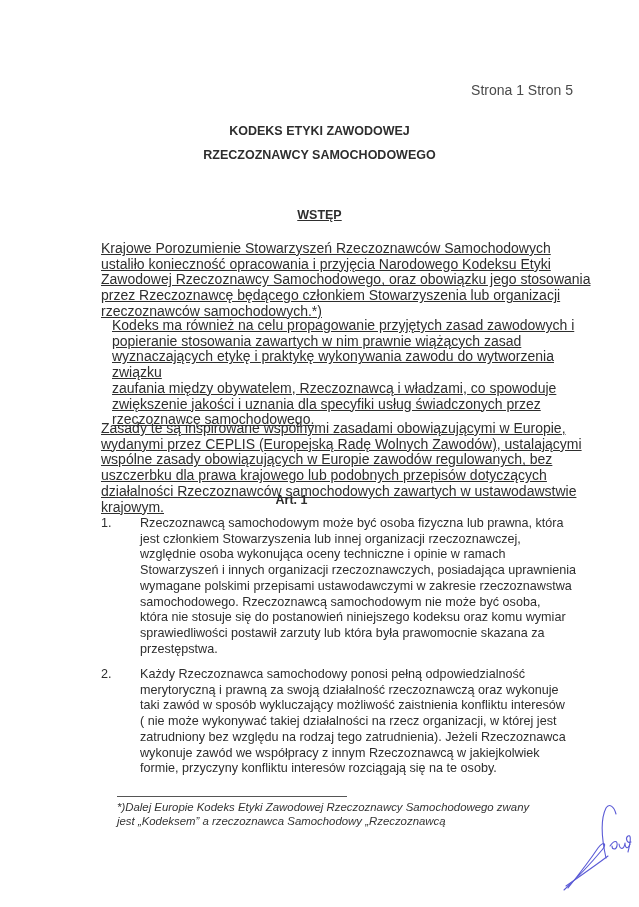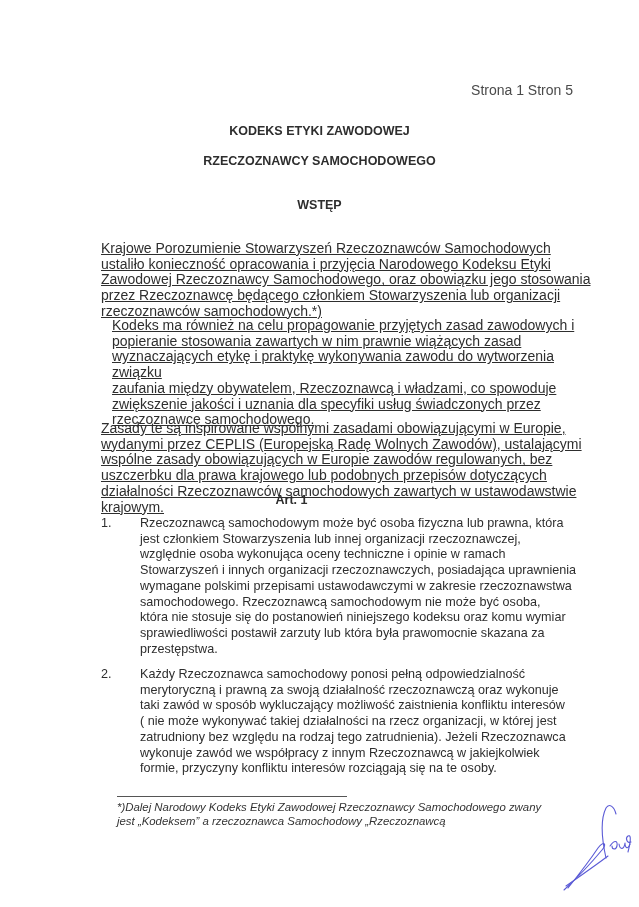--- a/index.html
+++ b/index.html
@@ -9,22 +9,22 @@
     }
     .page-number {
       position: absolute; top: 82px; right: 66px;
       font-size: 14px; color: #4a4a4a;
     }
     .title {
       position: absolute; left: 0; width: 639px; text-align: center;
       font-weight: bold; font-size: 12.5px; color: #2e2e2e;
     }
     .t1 { top: 124px; }
-    .t2 { top: 154px; }
-    .t3 { top: 198px; }
+    .t2 { top: 148px; }
+    .t3 { top: 208px; text-decoration: underline; }
     .para {
       position: absolute; left: 101px; width: 490px;
       font-size: 14px; line-height: 15.7px; color: #2e2e2e;
       white-space: pre-line;
       text-decoration: underline;
     }
     .p1 { top: 241px; }
     .p2 { top: 318px; margin-left: 11px; }
     .p3 { top: 421px; }
     .art {
@@ -93,21 +93,21 @@
   <span class="txt">Każdy Rzeczoznawca samochodowy ponosi pełną odpowiedzialność
 merytoryczną i prawną za swoją działalność rzeczoznawczą oraz wykonuje
 taki zawód w sposób wykluczający możliwość zaistnienia konfliktu interesów
 ( nie może wykonywać takiej działalności na rzecz organizacji, w której jest
 zatrudniony bez względu na rodzaj tego zatrudnienia). Jeżeli Rzeczoznawca
 wykonuje zawód we współpracy z innym Rzeczoznawcą w jakiejkolwiek
 formie, przyczyny konfliktu interesów rozciągają się na te osoby.</span>
 </div>
 
 <div class="footnote-rule"></div>
-<div class="footnote">*)Dalej  Narodowy Kodeks Etyki Zawodowej Rzeczoznawcy Samochodowego zwany
+<div class="footnote">*)Dalej  Europie Kodeks Etyki Zawodowej Rzeczoznawcy Samochodowego zwany
 jest  „Kodeksem” a rzeczoznawca Samochodowy „Rzeczoznawcą</div>
 
 <svg class="signature" viewBox="0 0 72 92">
   <g fill="none" stroke="#5b5bd6" stroke-width="1.1" stroke-linecap="round">
     <path d="M2 90 C 15 78, 30 62, 40 50 C 45 44, 42 40, 36 48 C 28 60, 14 78, 6 88" stroke="#5b5bd6"></path>
     <path d="M4 86 C 18 76, 30 68, 46 56" stroke="#5b5bd6"></path>
     <path d="M44 58 C 40 40, 38 20, 44 8 C 47 3, 52 6, 54 14" stroke="#5b5bd6"></path>
     <path d="M48 46 C 52 40, 56 40, 55 46 C 54 50, 50 50, 50 46" stroke="#5b5bd6"></path>
     <path d="M57 44 C 58 50, 62 50, 63 43 M 63 43 C 63 48, 66 50, 68 44" stroke="#5b5bd6"></path>
     <path d="M66 52 C 68 44, 70 34, 66 36 C 63 38, 65 44, 69 42" stroke="#5b5bd6"></path>

